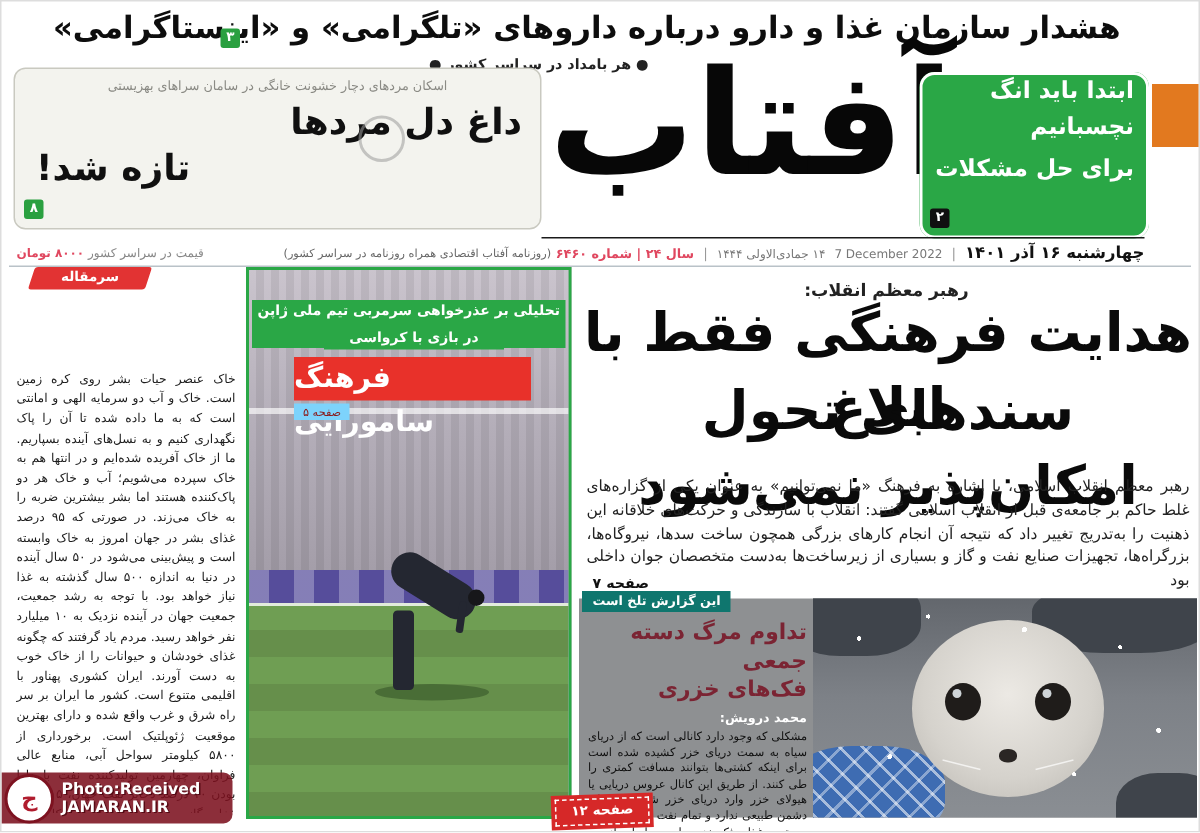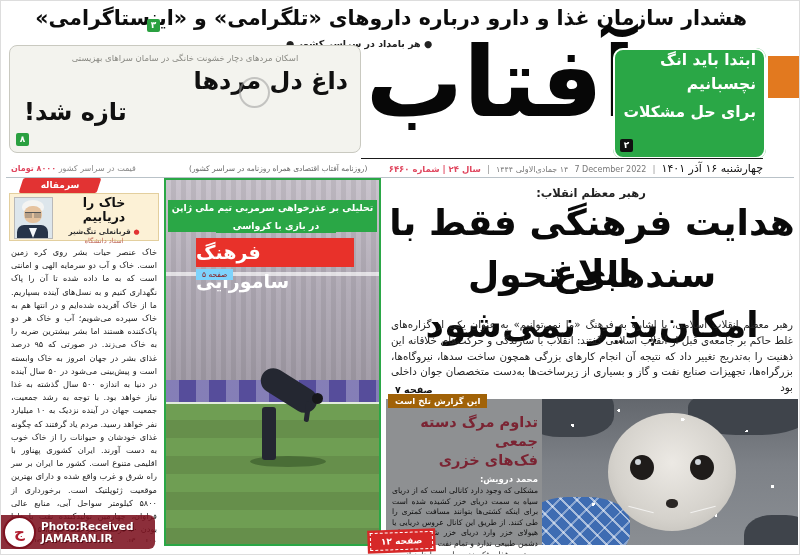--- a/index.html
+++ b/index.html
@@ -29,21 +29,21 @@
   .green-box{position:absolute;left:612px;top:47px;width:153px;height:111px;background:#2aa746;
         border-radius:10px;box-shadow:inset 0 0 0 2px #fff;box-sizing:border-box;text-align:right;}
   .green-box .gkicker{display:inline-block;background:#0a6b2a;color:#fff;font-size:8.3px;font-weight:bold;
         padding:2px 5px;margin:10px 8px 0 0;border-radius:3px;}
   .green-box .gh{color:#fff;font-weight:bold;font-size:15.5px;text-align:right;padding:4px 10px 0 6px;line-height:1.55;}
   .green-badge{left:7px;bottom:7px;position:absolute;top:auto;background:#101010;}
   .orange-rect{position:absolute;left:767px;top:55px;width:33px;height:42px;background:#e2791f;}
   
   .dateline{position:absolute;right:36px;top:157px;width:402px;border-top:1.5px solid #1a1a1a;
         padding-top:3px;display:flex;align-items:baseline;gap:6px;white-space:nowrap;}
-  .d-fa{font-size:11px;font-weight:normal;color:#111;}
+  .d-fa{font-size:11px;font-weight:bold;color:#111;}
   .d-sep{font-size:9px;color:#999;}
   .d-en{font-size:8px;color:#777;direction:ltr;unicode-bidi:embed;}
   .d-hj{font-size:8px;color:#777;}
   .d-issue{font-size:8.5px;font-weight:bold;color:#e0475f;}
   .center-note{position:absolute;left:188px;top:163px;font-size:7.5px;color:#666;}
   .price{position:absolute;left:10px;top:163px;font-size:8px;color:#888;}
   .price b{color:#e0475f;}
   .rule-under{position:absolute;left:5px;right:5px;top:176px;border-top:1px solid #b9c2c8;}
   
   .edit-tab{position:absolute;left:20px;top:177px;width:78px;height:15px;background:#e23333;
@@ -130,21 +130,21 @@
         background-image:repeating-linear-gradient(45deg,rgba(255,255,255,.55) 0 2px,transparent 2px 11px),
         repeating-linear-gradient(-45deg,rgba(255,255,255,.4) 0 2px,transparent 2px 13px);}
   .seal-speckles{position:absolute;inset:0;background-image:
         radial-gradient(circle 1.6px at 12% 18%,#fff 98%,transparent),
         radial-gradient(circle 1.4px at 30% 8%,#fff 98%,transparent),
         radial-gradient(circle 1.8px at 55% 14%,#fff 98%,transparent),
         radial-gradient(circle 1.4px at 80% 22%,#fff 98%,transparent),
         radial-gradient(circle 1.6px at 90% 60%,#fff 98%,transparent),
         radial-gradient(circle 1.4px at 68% 80%,#fff 98%,transparent),
         radial-gradient(circle 1.6px at 20% 72%,#fff 98%,transparent);}
-  .seal-tag{position:absolute;left:2px;top:-5px;background:#a16207;color:#fff;font-size:8.5px;
+  .seal-tag{position:absolute;left:2px;top:-5px;background:#0f766e;color:#fff;font-size:8.5px;
         font-weight:bold;padding:2px 7px;}
   .seal-text{position:absolute;left:6px;top:14px;width:146px;text-align:right;}
   .seal-h{font-size:14.5px;font-weight:bold;color:#7b2433;line-height:19px;}
   .seal-byline{margin-top:4px;font-size:8.5px;font-weight:bold;color:#fff;}
   .seal-body{margin-top:2px;font-size:7.6px;line-height:10.6px;text-align:justify;color:#101010;}
   .seal-ribbon{position:absolute;left:-16px;bottom:-5px;background:#d62828;color:#fff;font-size:9px;
         font-weight:bold;padding:3px 10px;border:1.5px dashed #fff;box-shadow:0 0 0 2.5px #d62828;
         transform:rotate(-2deg);z-index:4;}
 </style>
 </head>
@@ -183,38 +183,20 @@
   </div>
   <div class="center-note">(روزنامه آفتاب اقتصادی همراه روزنامه در سراسر کشور)</div>
   <div class="price">
     <span>قیمت در سراسر کشور</span>
     <b>۸۰۰۰ تومان</b>
   </div>
   <div class="rule-under"></div>
 
   <div class="edit-tab">
     <span>سرمقاله</span>
-  </div>
-  <div class="cream-box">
-    <div class="edit-photo">
-      <div class="ep-hair"></div>
-      <div class="ep-face"></div>
-      <div class="ep-glasses"></div>
-      <div class="ep-suit"></div>
-      <div class="ep-shirt"></div>
-    </div>
-    <div class="edit-title">
-      <div class="t">خاک را</div>
-      <div class="t">دریابیم</div>
-      <div class="edit-author">
-        <span class="dot">●</span>
-        <span>قربانعلی تنگ‌شیر</span>
-      </div>
-      <div class="edit-role">استاد دانشگاه</div>
-    </div>
   </div>
   <div class="edit-body">خاک عنصر حیات بشر روی کره زمین است. خاک و آب دو سرمایه الهی و امانتی است که به ما داده شده تا آن را پاک نگهداری کنیم و به نسل‌های آینده بسپاریم. ما از خاک آفریده شده‌ایم و در انتها هم به خاک سپرده می‌شویم؛ آب و خاک هر دو پاک‌کننده هستند اما بشر بیشترین ضربه را به خاک می‌زند. در صورتی که ۹۵ درصد غذای بشر در جهان امروز به خاک وابسته است و پیش‌بینی می‌شود در ۵۰ سال آینده در دنیا به اندازه ۵۰۰ سال گذشته به غذا نیاز خواهد بود. با توجه به رشد جمعیت، جمعیت جهان در آینده نزدیک به ۱۰ میلیارد نفر خواهد رسید. مردم یاد گرفتند که چگونه غذای خودشان و حیوانات را از خاک خوب به دست آورند. ایران کشوری پهناور با اقلیمی متنوع است. کشور ما ایران بر سر راه شرق و غرب واقع شده و دارای بهترین موقعیت ژئوپلتیک است. برخورداری از ۵۸۰۰ کیلومتر سواحل آبی، منابع عالی فراوان، چهارمین تولیدکننده نفت با دارا بودن ۱۰ درصد ذخایر نفت جهان، ۱۵ درصد ذخایر گاز جهان، سرمایه انسانی کارآمد با تجربه فراوان و... از ویژگی‌های کشور ایران است. جمعیت نخبگان، فرهیختگان، روشنفکران و کارشناسان در کشور ما بالا است اما با همه این امکانات هنوز نتوانستیم مدیریت آب و خاک کشور را بیاموزیم</div>
 
   <div class="watermark">
     <div class="wm-logo">ج</div>
     <div class="wm-text">
       <div>Photo:Received</div>
       <div>JAMARAN.IR</div>
     </div>
   </div>

